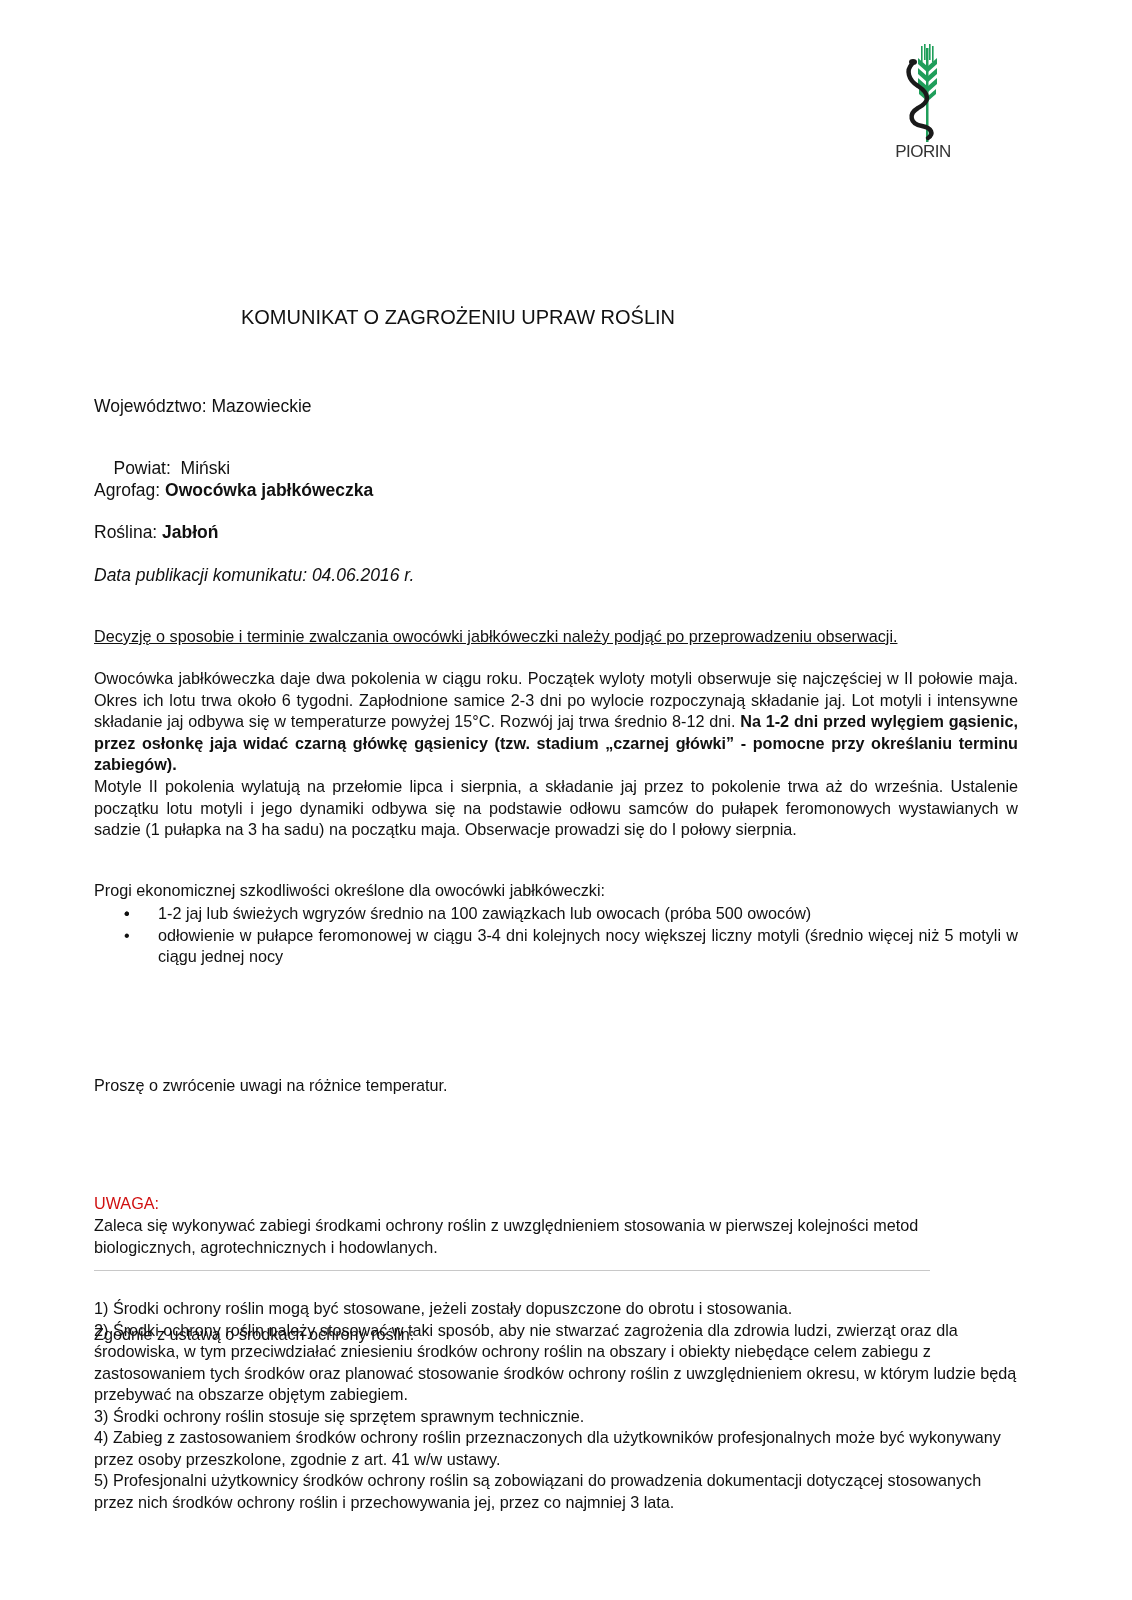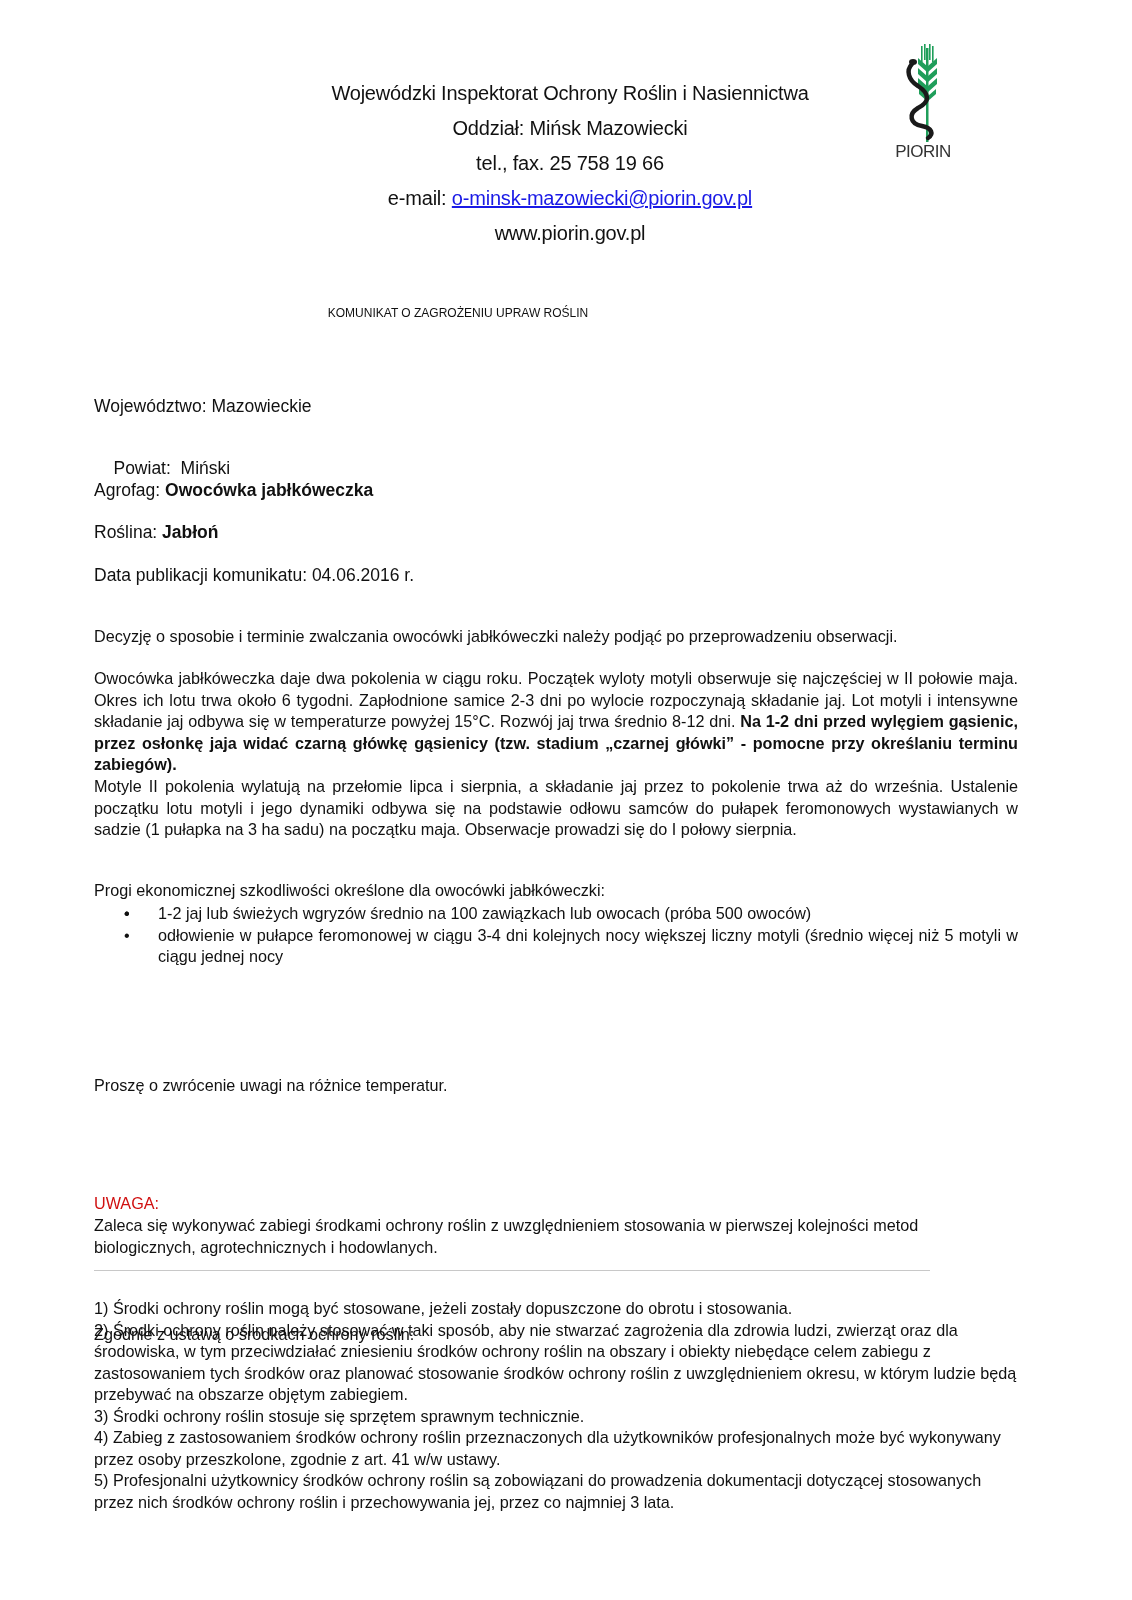--- a/index.html
+++ b/index.html
@@ -5,45 +5,36 @@
   html, body { margin:0; padding:0; background:#ffffff; }
   body { width:1132px; height:1600px; position:relative; overflow:hidden;
          font-family:"Liberation Sans", sans-serif; color:#111; }
   .page { position:absolute; left:0; top:0; width:1132px; height:1600px; }
   .header { position:absolute; left:270px; top:76px; width:600px; text-align:center; }
   .header .line { font-size:20px; line-height:35px; height:35px; letter-spacing:-0.2px; }
   .header a { color:#1a1ae6; text-decoration:underline; }
   .logo { position:absolute; left:888px; top:40px; width:70px; height:130px; }
   .logo-text { position:absolute; left:0; top:102px; width:70px; text-align:center;
                font-size:17px; color:#333; letter-spacing:-0.5px; }
-  .title { position:absolute; left:0; width:916px; top:306px; text-align:center; font-size:12px; }
+  .title { position:absolute; left:0; width:916px; top:306px; text-align:center; font-size:20px; }
   .meta { position:absolute; left:94px; font-size:17.5px; }
   .body-text { position:absolute; left:94px; width:924px; font-family:"Liberation Sans", sans-serif;
                font-size:16.2px; line-height:21.5px; text-align:justify; transform-origin:left top; }
   b { font-weight:bold; }
   .bullets { position:absolute; left:124px; width:894px; font-size:16.2px; line-height:21.5px; }
   .bullets .item { position:relative; padding-left:34px; }
   .bullets .dot { position:absolute; left:0; top:0; }
   .uwaga { color:#d01010; }
   .hr { position:absolute; left:94px; top:1270px; width:836px; height:1px; background:#c8c8c8; }
 </style>
 </head>
 <body>
 
 <div class="page">
 
-  <div class="header">
-    <div class="line">Wojewódzki Inspektorat Ochrony Roślin i Nasiennictwa</div>
-    <div class="line">Oddział: Mińsk Mazowiecki</div>
-    <div class="line">tel., fax. 25 758 19 66</div>
-    <div class="line">
-      <span>e-mail: </span><a>o-minsk-mazowiecki@piorin.gov.pl</a>
-    </div>
-    <div class="line">www.piorin.gov.pl</div>
-  </div>
 
   <div class="logo">
     <svg width="70" height="105" viewBox="0 0 70 105">
 
       <rect x="38" y="8" width="2.5" height="94" fill="#1f9e5a"></rect>
       <rect x="33" y="6" width="1.6" height="16" fill="#1f9e5a"></rect>
       <rect x="36" y="4" width="1.6" height="16" fill="#1f9e5a"></rect>
       <rect x="41" y="4" width="1.6" height="16" fill="#1f9e5a"></rect>
       <rect x="44" y="6" width="1.6" height="16" fill="#1f9e5a"></rect>
       <g fill="#1f9e5a">
@@ -70,25 +61,25 @@
   </div>
   <div class="meta" style="top:437px;white-space:pre;">
     <span>Powiat:  </span><span>Miński</span>
   </div>
   <div class="meta" style="top:480px;">
     <span>Agrofag: </span><b>Owocówka jabłkóweczka</b>
   </div>
   <div class="meta" style="top:522px;">
     <span>Roślina: </span><b>Jabłoń</b>
   </div>
-  <div class="meta" style="top:565px;">
+  <div class="meta" style="top:565px;font-style:italic;">
     <span>Data publikacji komunikatu: </span><span>04.06.2016 r.</span>
   </div>
 
-  <div class="body-text" style="top:626px;text-align:left;">Decyzję o sposobie i terminie zwalczania owocówki jabłkóweczki należy podjąć po przeprowadzeniu obserwacji.</div>
+  <div class="body-text" style="top:626px;text-align:left;text-decoration:underline;">Decyzję o sposobie i terminie zwalczania owocówki jabłkóweczki należy podjąć po przeprowadzeniu obserwacji.</div>
 
   <div class="body-text" style="top:668px;">
     <span>Owocówka jabłkóweczka daje dwa pokolenia w ciągu roku. Początek wyloty motyli obserwuje się najczęściej w II połowie maja. Okres ich lotu trwa około 6 tygodni. Zapłodnione samice 2-3 dni po wylocie rozpoczynają składanie jaj. Lot motyli i intensywne składanie jaj odbywa się w temperaturze powyżej 15°C. Rozwój jaj trwa średnio 8-12 dni. </span><b>Na 1-2 dni przed wylęgiem gąsienic, przez osłonkę jaja widać czarną główkę gąsienicy (tzw. stadium „czarnej główki” - pomocne przy określaniu terminu zabiegów).</b>
   </div>
 
   <div class="body-text" style="top:776px;">Motyle II pokolenia wylatują na przełomie lipca i sierpnia, a składanie jaj przez to pokolenie trwa aż do września. Ustalenie początku lotu motyli i jego dynamiki odbywa się na podstawie odłowu samców do pułapek feromonowych wystawianych w sadzie (1 pułapka na 3 ha sadu) na początku maja. Obserwacje prowadzi się do I połowy sierpnia.</div>
 
   <div class="body-text" style="top:880px;text-align:left;">Progi ekonomicznej szkodliwości określone dla owocówki jabłkóweczki:</div>
 
   <div class="bullets" style="top:903px;">

